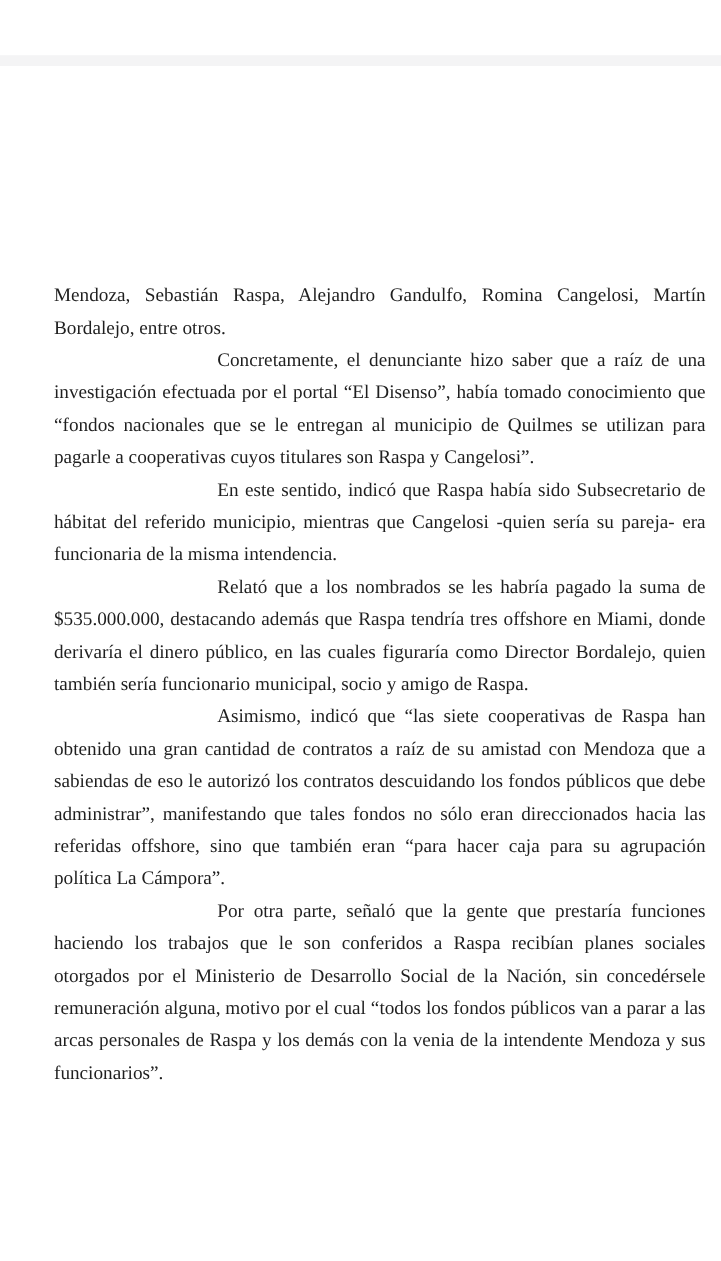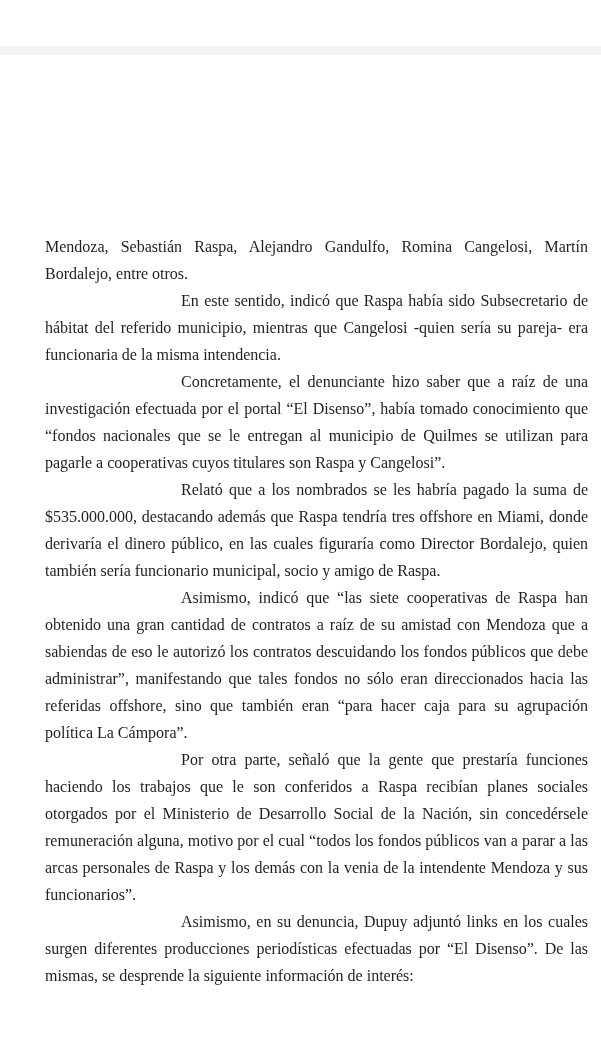--- a/index.html
+++ b/index.html
@@ -44,22 +44,21 @@
     height: 6px;
   }
 </style>
 </head>
 <body>
 
 <div class="viewport" style="background: rgb(255, 255, 255);">
   <div class="gutter top" style="background: rgb(244, 244, 245);"></div>
   <div class="text-block" style="color: rgb(31, 31, 31);">
       <p class="para"><span>Mendoza, Sebastián Raspa, Alejandro Gandulfo, Romina Cangelosi, Martín Bordalejo, entre otros.</span></p>
+      <p class="para indent"><span>Concretamente, el denunciante hizo saber que a raíz de una investigación efectuada por el portal “El Disenso”, había tomado conocimiento que “fondos nacionales que se le entregan al municipio de Quilmes se utilizan para pagarle a cooperativas cuyos titulares son Raspa y Cangelosi”.</span></p>
       <p class="para indent"><span>En este sentido, indicó que Raspa había sido Subsecretario de hábitat del referido municipio, mientras que Cangelosi -quien sería su pareja- era funcionaria de la misma intendencia.</span></p>
-      <p class="para indent"><span>Concretamente, el denunciante hizo saber que a raíz de una investigación efectuada por el portal “El Disenso”, había tomado conocimiento que “fondos nacionales que se le entregan al municipio de Quilmes se utilizan para pagarle a cooperativas cuyos titulares son Raspa y Cangelosi”.</span></p>
       <p class="para indent"><span>Relató que a los nombrados se les habría pagado la suma de $535.000.000, destacando además que Raspa tendría tres </span><span class="italic">offshore</span><span> en Miami, donde derivaría el dinero público, en las cuales figuraría como Director Bordalejo, quien también sería funcionario municipal, socio y amigo de Raspa.</span></p>
       <p class="para indent"><span>Asimismo, indicó que “las siete cooperativas de Raspa han obtenido una gran cantidad de contratos a raíz de su amistad con Mendoza que a sabiendas de eso le autorizó los contratos descuidando los fondos públicos que debe administrar”, manifestando que tales fondos no sólo eran direccionados hacia las referidas </span><span class="italic">offshore</span><span>, sino que también eran “para hacer caja para su agrupación política La Cámpora”.</span></p>
       <p class="para indent"><span>Por otra parte, señaló que la gente que prestaría funciones haciendo los trabajos que le son conferidos a Raspa recibían planes sociales otorgados por el Ministerio de Desarrollo Social de la Nación, sin concedérsele remuneración alguna, motivo por el cual “todos los fondos públicos van a parar a las arcas personales de Raspa y los demás con la venia de la intendente Mendoza y sus funcionarios”.</span></p>
-      <p class="para indent"><span>Asimismo, en su denuncia, Dupuy adjuntó </span><span class="italic">links</span><span> en los cuales surgen diferentes producciones periodísticas efectuadas por “El Disenso”. De las mismas, se desprende la siguiente información de interés:</span></p>
     </div>
   <div class="gutter bottom" style="background: rgb(244, 244, 245);"></div>
   <div class="next-page-image-edge" style="background: linear-gradient(to right, rgb(193, 138, 87) 0%, rgb(169, 98, 51) 55%, rgb(232, 205, 178) 82%, rgb(255, 255, 255) 100%);"></div>
 </div>
 
 </body></html>

